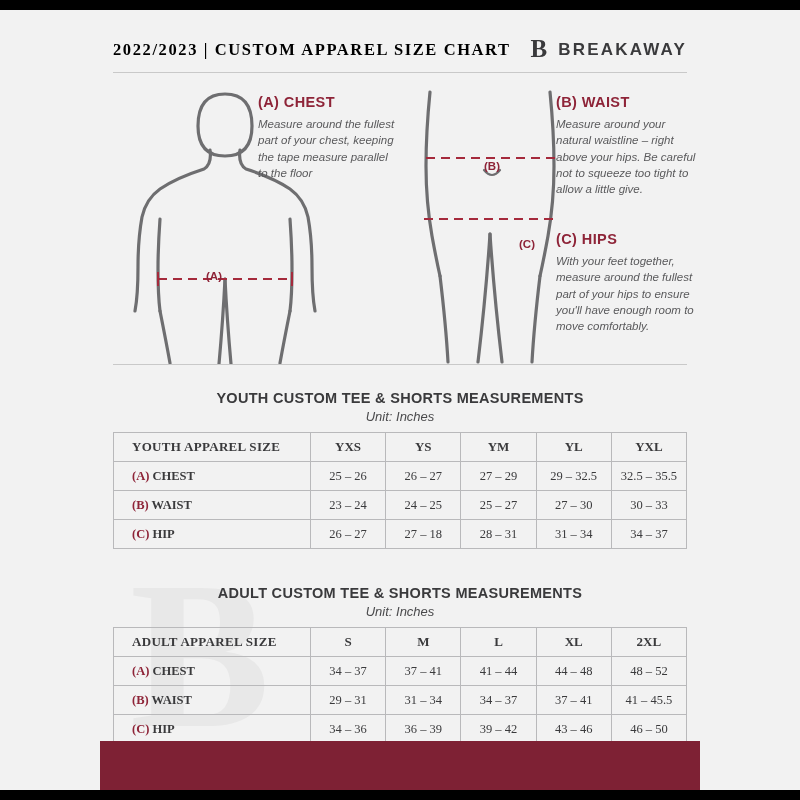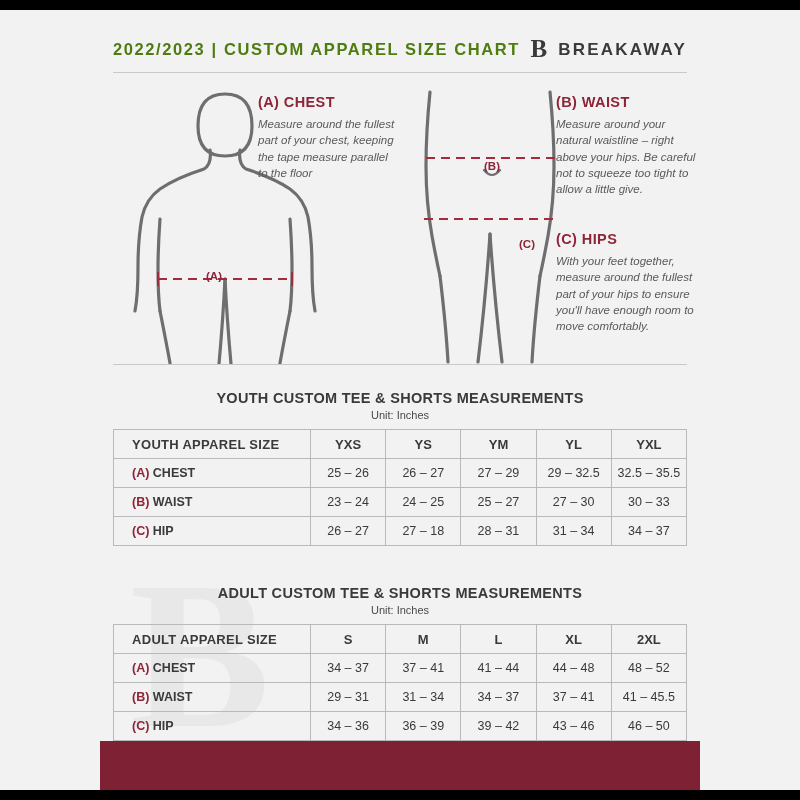--- a/index.html
+++ b/index.html
@@ -50,22 +50,23 @@
     height: 64px;
     z-index: 2;
   }
   .header-title {
     position: absolute;
     left: 113px;
     top: 30px;
     font-size: 16.5px;
     font-weight: bold;
     letter-spacing: 1.6px;
-    color: #4d7c0f;
+    color: #000000;
     white-space: nowrap;
+    font-family: Liberation Serif, serif;
   }
   .brand {
     position: absolute;
     right: 113px;
     top: 27px;
     display: flex;
     align-items: center;
     gap: 11px;
   }
   .brand-mark {
@@ -141,29 +142,31 @@
   .tbl-title {
     text-align: center;
     font-size: 14.5px;
     font-weight: bold;
     color: #3a3a3c;
     letter-spacing: 0.3px;
     margin-top: 12px;
   }
   .tbl-unit {
     text-align: center;
-    font-size: 11px;
+    font-size: 13px;
+    font-style: italic;
     color: #4a4a4c;
     margin-top: 3px;
     margin-bottom: 8px;
   }
   table {
     width: 574px;
     border-collapse: collapse;
     table-layout: fixed;
+    font-family: Liberation Serif, serif;
   }
   th, td {
     border: 1px solid #b9b9bb;
     height: 28px;
     font-size: 12.5px;
     color: #3a3a3c;
     text-align: center;
     padding: 0;
   }
   th.row-head, td.row-head {

